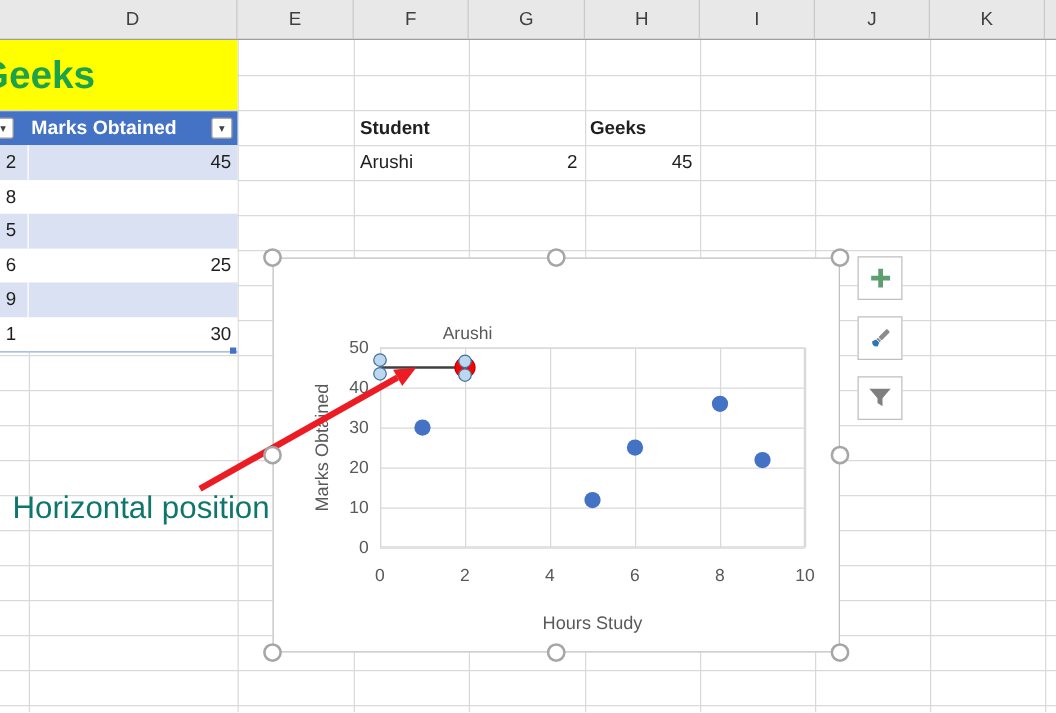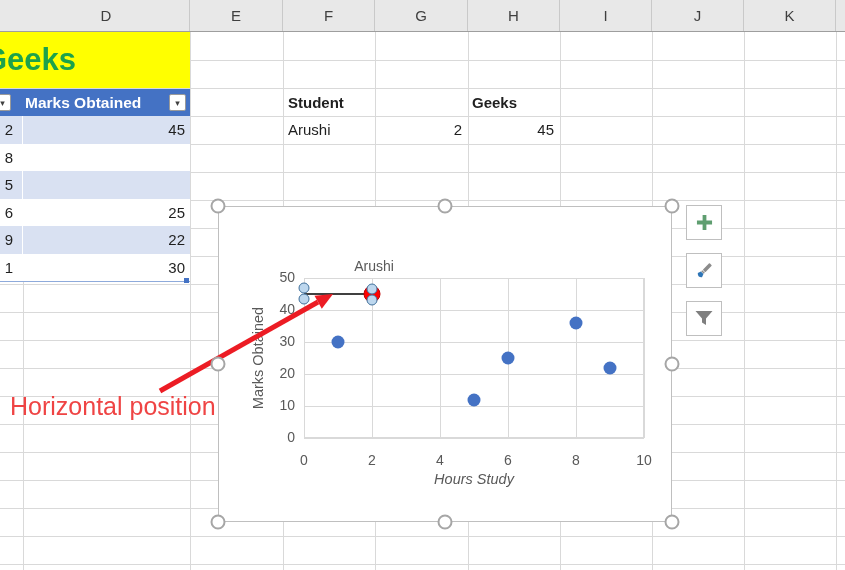--- a/index.html
+++ b/index.html
@@ -131,21 +131,20 @@
         </div>
         <div class="table-row" style="left: 0px; top: 82px; background: rgb(217, 225, 242); border-bottom: none;">
           <div class="row-index-cell">5</div>
         </div>
         <div class="table-row" style="left: 0px; top: 109.5px; background: rgb(255, 255, 255); border-bottom: none;">
           <div class="row-index-cell">6</div>
           <div class="marks-cell">25</div>
         </div>
         <div class="table-row" style="left: 0px; top: 137px; background: rgb(217, 225, 242); border-bottom: none;">
           <div class="row-index-cell">9</div>
-          <div class="marks-cell">22</div>
         </div>
         <div class="table-row" style="left: 0px; top: 164.5px; background: rgb(255, 255, 255); border-bottom: 1px solid rgb(142, 170, 219);">
           <div class="row-index-cell">1</div>
           <div class="marks-cell">30</div>
         </div>
       </div>
     <div id="table-resize-handle" style="left:184px;top:189px;"></div>
   </div>
 
   <div class="sheet-cell bold" style="left:288px;top:89px;width:85px;height:27px;">Student</div>
@@ -175,21 +174,21 @@
         <div class="tick-label" style="left: 42px; top: 126px; width: 34px; text-align: right;">30</div>
         <div class="tick-label" style="left: 42px; top: 94px; width: 34px; text-align: right;">40</div>
         <div class="tick-label" style="left: 42px; top: 62px; width: 34px; text-align: right;">50</div>
         <div class="tick-label" style="left: 70px; top: 245px; width: 30px; text-align: center;">0</div>
         <div class="tick-label" style="left: 138px; top: 245px; width: 30px; text-align: center;">2</div>
         <div class="tick-label" style="left: 206px; top: 245px; width: 30px; text-align: center;">4</div>
         <div class="tick-label" style="left: 274px; top: 245px; width: 30px; text-align: center;">6</div>
         <div class="tick-label" style="left: 342px; top: 245px; width: 30px; text-align: center;">8</div>
         <div class="tick-label" style="left: 410px; top: 245px; width: 30px; text-align: center;">10</div>
         <div class="axis-title" style="left: -40px; top: 142px; width: 160px; height: 18px; transform: rotate(-90deg);">Marks Obtained</div>
-        <div class="axis-title" style="left: 175px; top: 264px; width: 160px; font-style: italic;">Hours Study</div>
+        <div class="axis-title" style="left: 175px; top: 284px; width: 160px;">Hours Study</div>
         <div id="position-line" style="left: 85px; top: 86.3px; width: 68px;"></div>
         <div class="line-handle" style="left: 85px; top: 81px; background: rgb(189, 215, 238); border-color: rgb(65, 113, 156);"></div>
         <div class="line-handle" style="left: 85px; top: 92px; background: rgb(189, 215, 238); border-color: rgb(65, 113, 156);"></div>
         <div class="line-handle" style="left: 153px; top: 82px; background: rgb(189, 215, 238); border-color: rgb(65, 113, 156);"></div>
         <div class="line-handle" style="left: 153px; top: 93px; background: rgb(189, 215, 238); border-color: rgb(65, 113, 156);"></div>
         <div class="data-point" style="left: 119px; top: 135px; width: 13px; height: 13px; background: rgb(68, 114, 196);"></div>
         <div class="data-point" style="left: 255px; top: 192.6px; width: 13px; height: 13px; background: rgb(68, 114, 196);"></div>
         <div class="data-point" style="left: 289px; top: 151px; width: 13px; height: 13px; background: rgb(68, 114, 196);"></div>
         <div class="data-point" style="left: 357px; top: 115.8px; width: 13px; height: 13px; background: rgb(68, 114, 196);"></div>
         <div class="data-point" style="left: 391px; top: 160.6px; width: 13px; height: 13px; background: rgb(68, 114, 196);"></div>
@@ -226,17 +225,17 @@
     <svg width="20" height="17" viewBox="0 0 20 17">
       <path d="M1.5 1 h17 l-6.5 7.5 v6.5 l-4 -2.6 v-3.9 z" fill="#7F7F7F"></path>
     </svg>
   </div>
 
   <svg id="arrow-svg">
     <line id="arrow-shaft" x1="160" y1="391" x2="318" y2="302" stroke-width="5" stroke="#EC1C24"></line>
     <polygon id="arrow-head" points="333,294 321.8,308.8 314.5,295.7" fill="#EC1C24"></polygon>
   </svg>
 
-  <div id="annotation-text" style="left: 10px; top: 389px; color: #ef4444;">
+  <div id="annotation-text" style="left: 10px; top: 389px; color: #0f766e;">
     <div id="annotation-line1">Horizontal position</div>
   </div>
 
 </div>
 
 </body></html>

